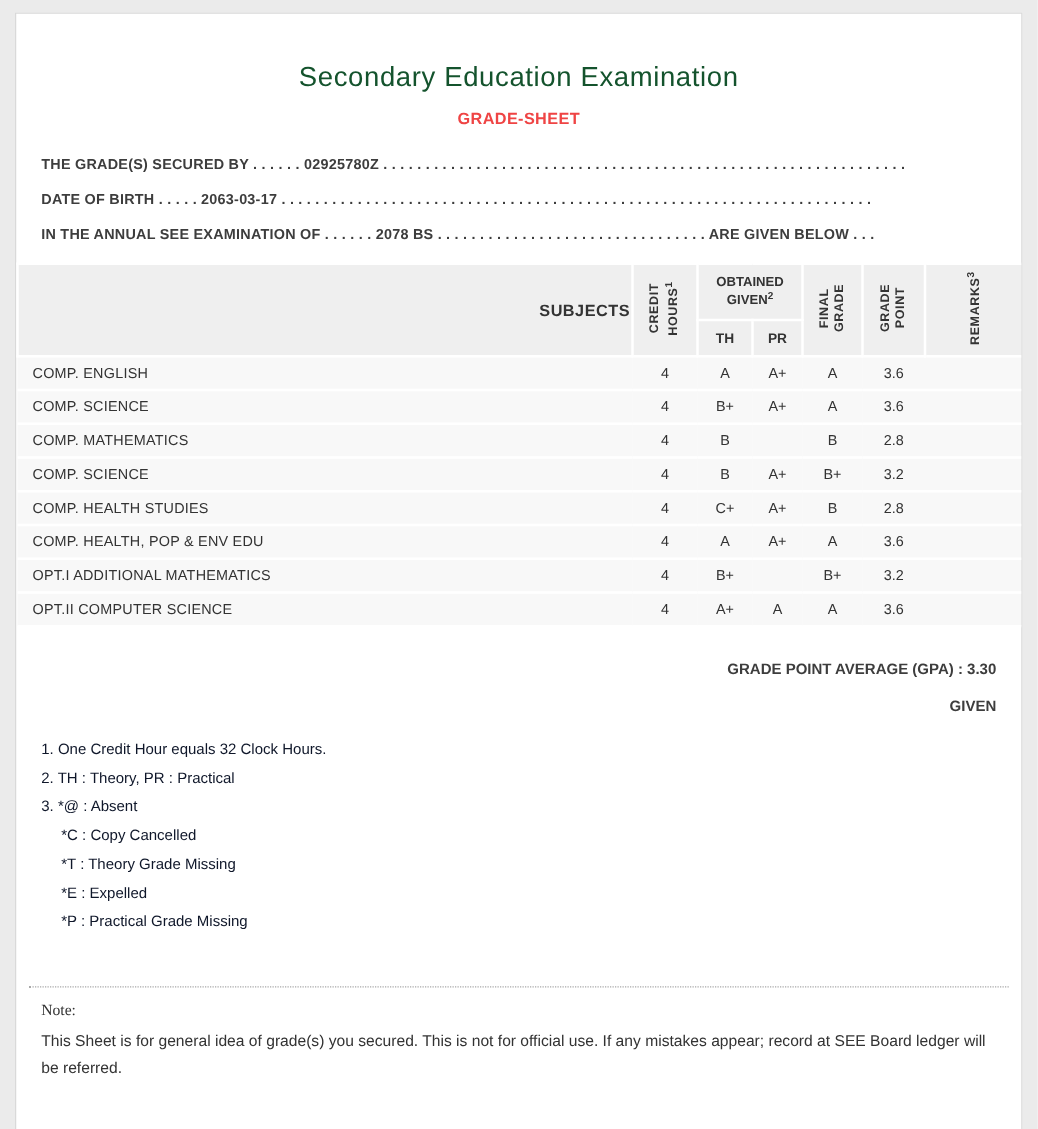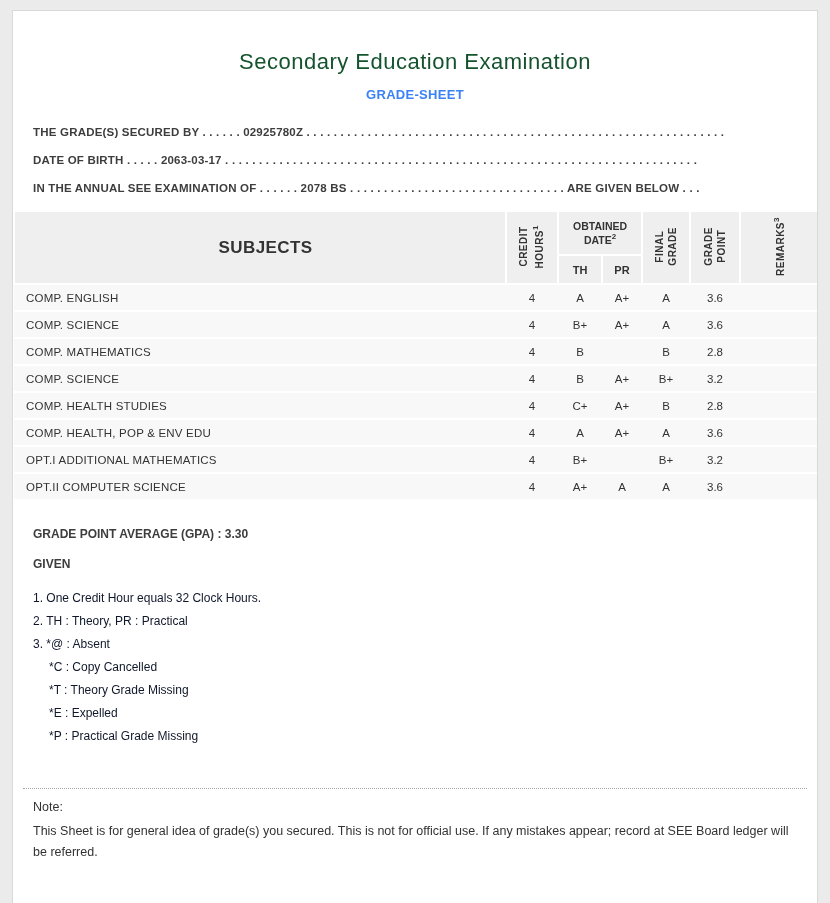--- a/index.html
+++ b/index.html
@@ -23,21 +23,21 @@
     text-align: center;
     font-size: 22px;
     font-weight: 400;
     letter-spacing: 0.5px;
     margin: 38px 0 12px;
   }
   .subtitle {
     text-align: center;
     font-size: 13px;
     font-weight: bold;
-    color: #3b82f6;
+    color: #ef4444;
     letter-spacing: 0.3px;
     margin: 0 0 24px;
   }
   .info { padding: 0 20px; }
   .info-line {
     font-size: 11.5px;
     font-weight: bold;
     color: #3d3d3d;
     letter-spacing: 0.2px;
     white-space: nowrap;
@@ -50,23 +50,23 @@
     margin-top: 12px;
     table-layout: fixed;
   }
   table.grades th {
     background: #efefef;
     border: 2px solid #ffffff;
     color: #333;
     font-weight: bold;
   }
   th.subjects {
-    text-align: center;
+    text-align: right;
     padding-left: 12px;
-    font-size: 17px;
+    font-size: 13px;
     letter-spacing: 0.4px;
   }
   th.vert {
     height: 72px;
     vertical-align: middle;
     text-align: center;
     padding: 5px 0;
     font-size: 10px;
   }
   .vtext {
@@ -100,20 +100,21 @@
     color: #333;
     padding: 0;
   }
   tbody td.subject {
     text-align: left;
     padding-left: 12px;
     letter-spacing: 0.2px;
   }
   .summary {
     padding: 26px 20px 0;
+    text-align: right;
   }
   .gpa {
     font-size: 12px;
     font-weight: bold;
     color: #3d3d3d;
     margin-bottom: 16px;
   }
   .result {
     font-size: 12px;
     font-weight: bold;
@@ -126,21 +127,21 @@
   }
   .fn { margin-bottom: 8px; line-height: 1.25; }
   .fn.indent { padding-left: 16px; }
   .note {
     margin: 44px 10px 0;
     border-top: 1px dotted #a8a8a8;
     padding: 11px 10px 0;
     font-size: 12.5px;
     color: #333;
   }
-  .note-label { margin-bottom: 7px; }
+  .note-label { margin-bottom: 7px; font-family: Liberation Serif, serif; }
   .note-text { line-height: 1.65; }
 </style>
 </head>
 <body>
 
 <div class="sheet">
 
   <div class="title" style="color: #14532d;">Secondary Education Examination</div>
   <div class="subtitle">GRADE-SHEET</div>
 
@@ -161,21 +162,21 @@
         <col style="width:80px">
     </colgroup>
     <thead>
       <tr>
         <th class="subjects" rowspan="2">SUBJECTS</th>
         <th class="vert" rowspan="2">
           <span class="vtext"><span>CREDIT
 HOURS</span><sup>1</sup></span>
         </th>
         <th class="obtained" colspan="2">
-          <span>OBTAINED DATE</span><sup>2</sup>
+          <span>OBTAINED GIVEN</span><sup>2</sup>
         </th>
         <th class="vert" rowspan="2">
           <span class="vtext">FINAL
 GRADE</span>
         </th>
         <th class="vert" rowspan="2">
           <span class="vtext">GRADE
 POINT</span>
         </th>
         <th class="vert" rowspan="2">

